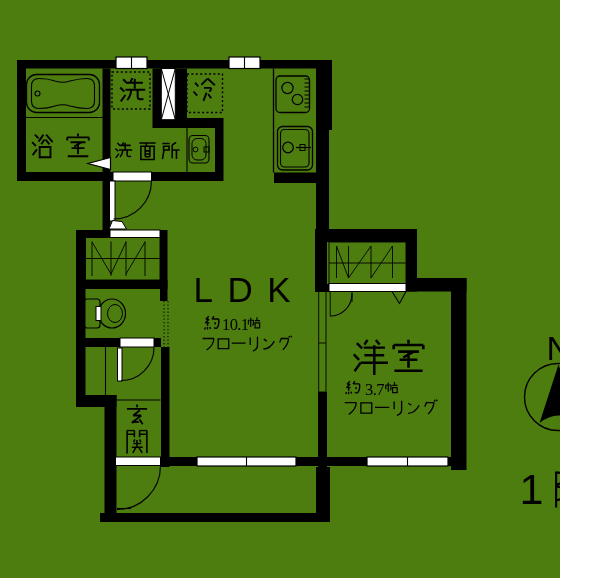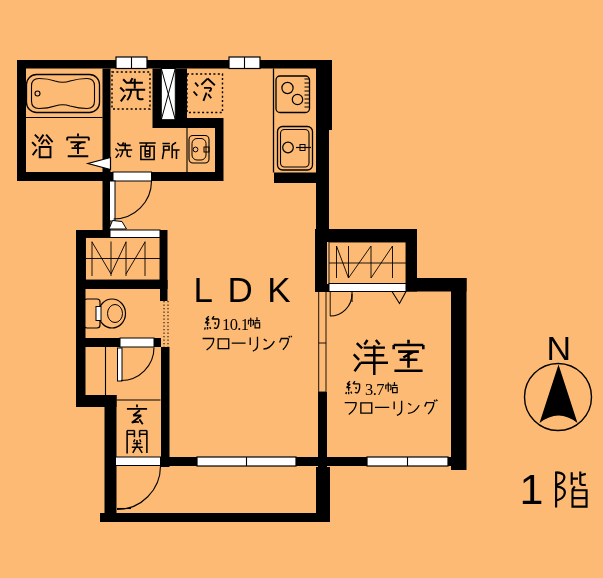--- a/index.html
+++ b/index.html
@@ -1,15 +1,15 @@
 <!DOCTYPE html>
 <html><head><meta charset="utf-8">
 <style>
 html,body{margin:0;padding:0;background:#fff;}
-#wrap{position:relative;width:603px;height:578px;background:#fdba74;overflow:hidden;}
+#wrap{position:relative;width:560px;height:578px;background:#4d7c0f;overflow:hidden;}
 svg{position:absolute;left:0;top:0;}
 text{font-family:"Liberation Sans",sans-serif;fill:#000;}
 .ser{font-family:"Liberation Serif",serif;}
 </style></head>
 <body>
 <div id="wrap">
 <svg width="603" height="578" viewBox="0 0 603 578">
 <defs>
 <symbol id="k-yoku" viewBox="0 0 100 100">
           <g stroke="#000" stroke-width="7" fill="none">

